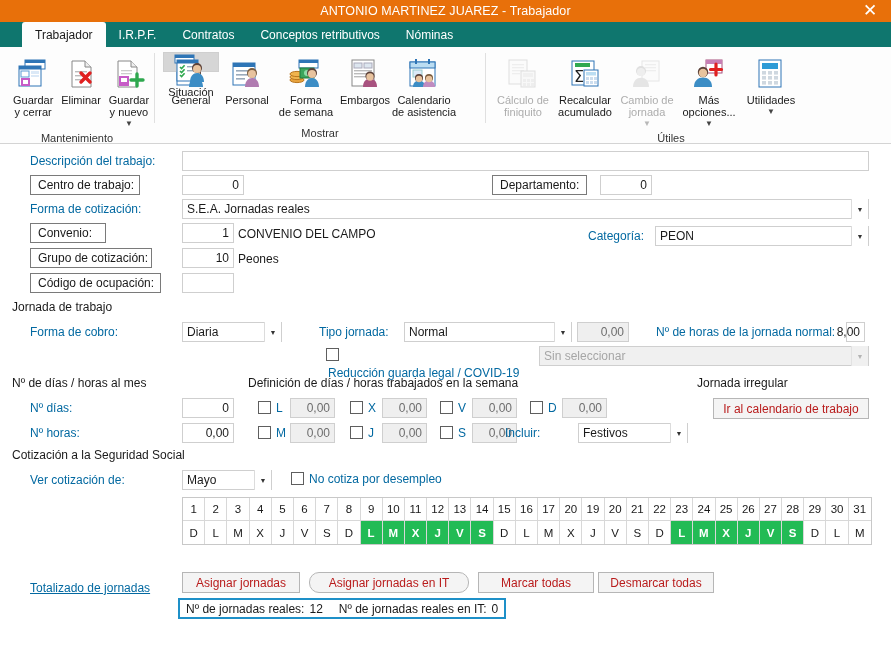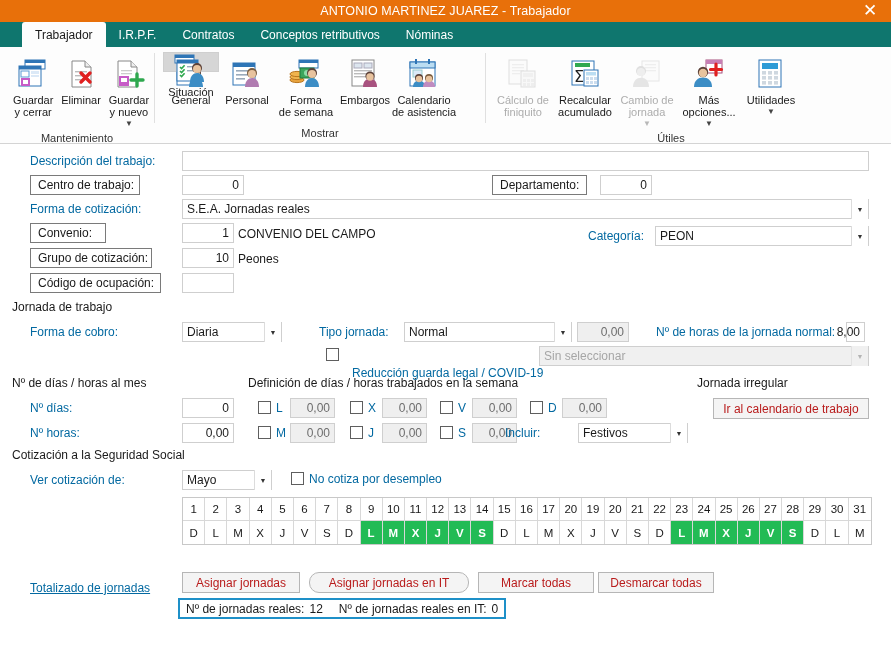--- a/index.html
+++ b/index.html
@@ -472,21 +472,21 @@
   <div class="sel" style="left:404px; top:178px; width:168px;">
     <span>Normal</span>
     <span class="arrow">▼</span>
   </div>
   <div class="inp num ro" style="left:577px; top:178px; width:52px;">0,00</div>
 
   <div class="lbl" style="left:656px; top:181px;">Nº de horas de la jornada normal:</div>
   <div class="inp num" style="left:836px; top:178px; width:19px;margin-left:10px;">8,00</div>
 
   <div class="cb" style="left:326px; top:204px;"></div>
-  <div class="lbl" style="left:352px; top:204px;margin-top:18px;">Reducción guarda legal / COVID-19</div>
+  <div class="lbl" style="left:328px; top:204px;margin-top:18px;">Reducción guarda legal / COVID-19</div>
   <div class="sel dis" style="left:539px; top:202px; width:330px;">
     <span>Sin seleccionar</span>
     <span class="arrow">▼</span>
   </div>
 
   <div class="sect" style="left:12px; top:232px;">Nº de días / horas al mes</div>
   <div class="lbl" style="left:30px; top:257px;">Nº días:</div>
   <div class="inp num" style="left:182px; top:254px; width:52px;">0</div>
   <div class="lbl" style="left:30px; top:282px;">Nº horas:</div>
   <div class="inp num" style="left:182px; top:279px; width:52px;">0,00</div>

